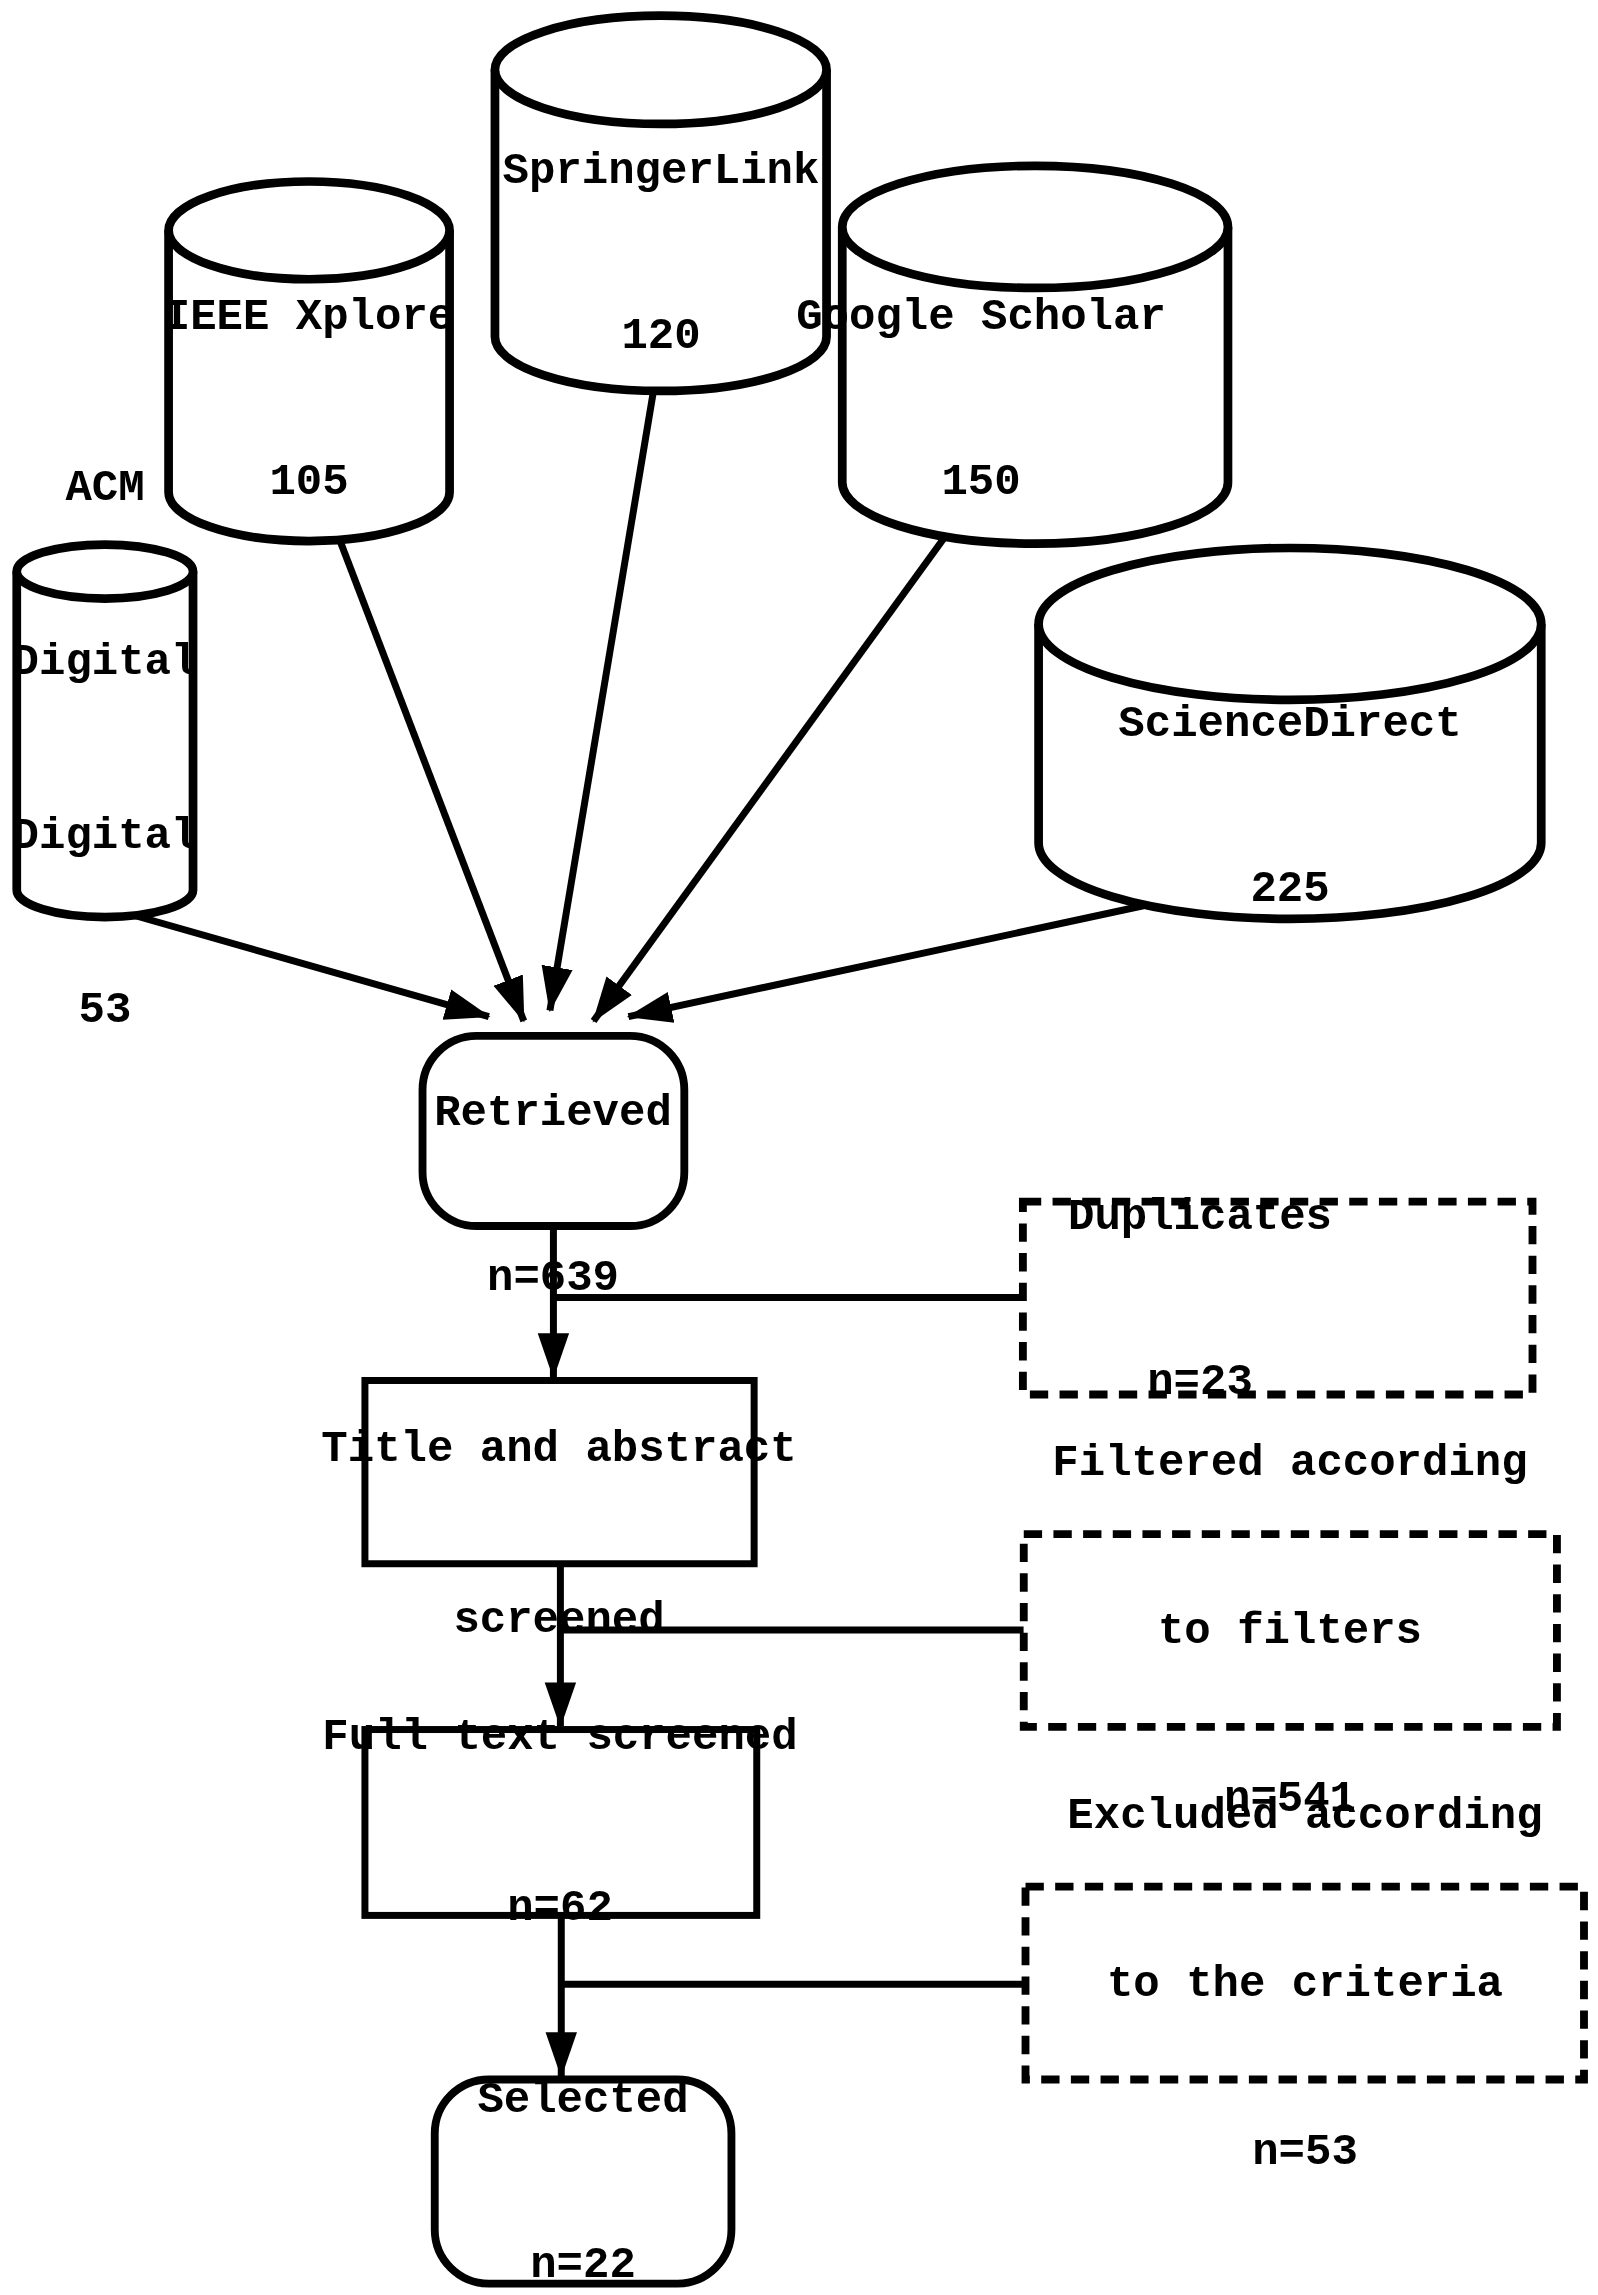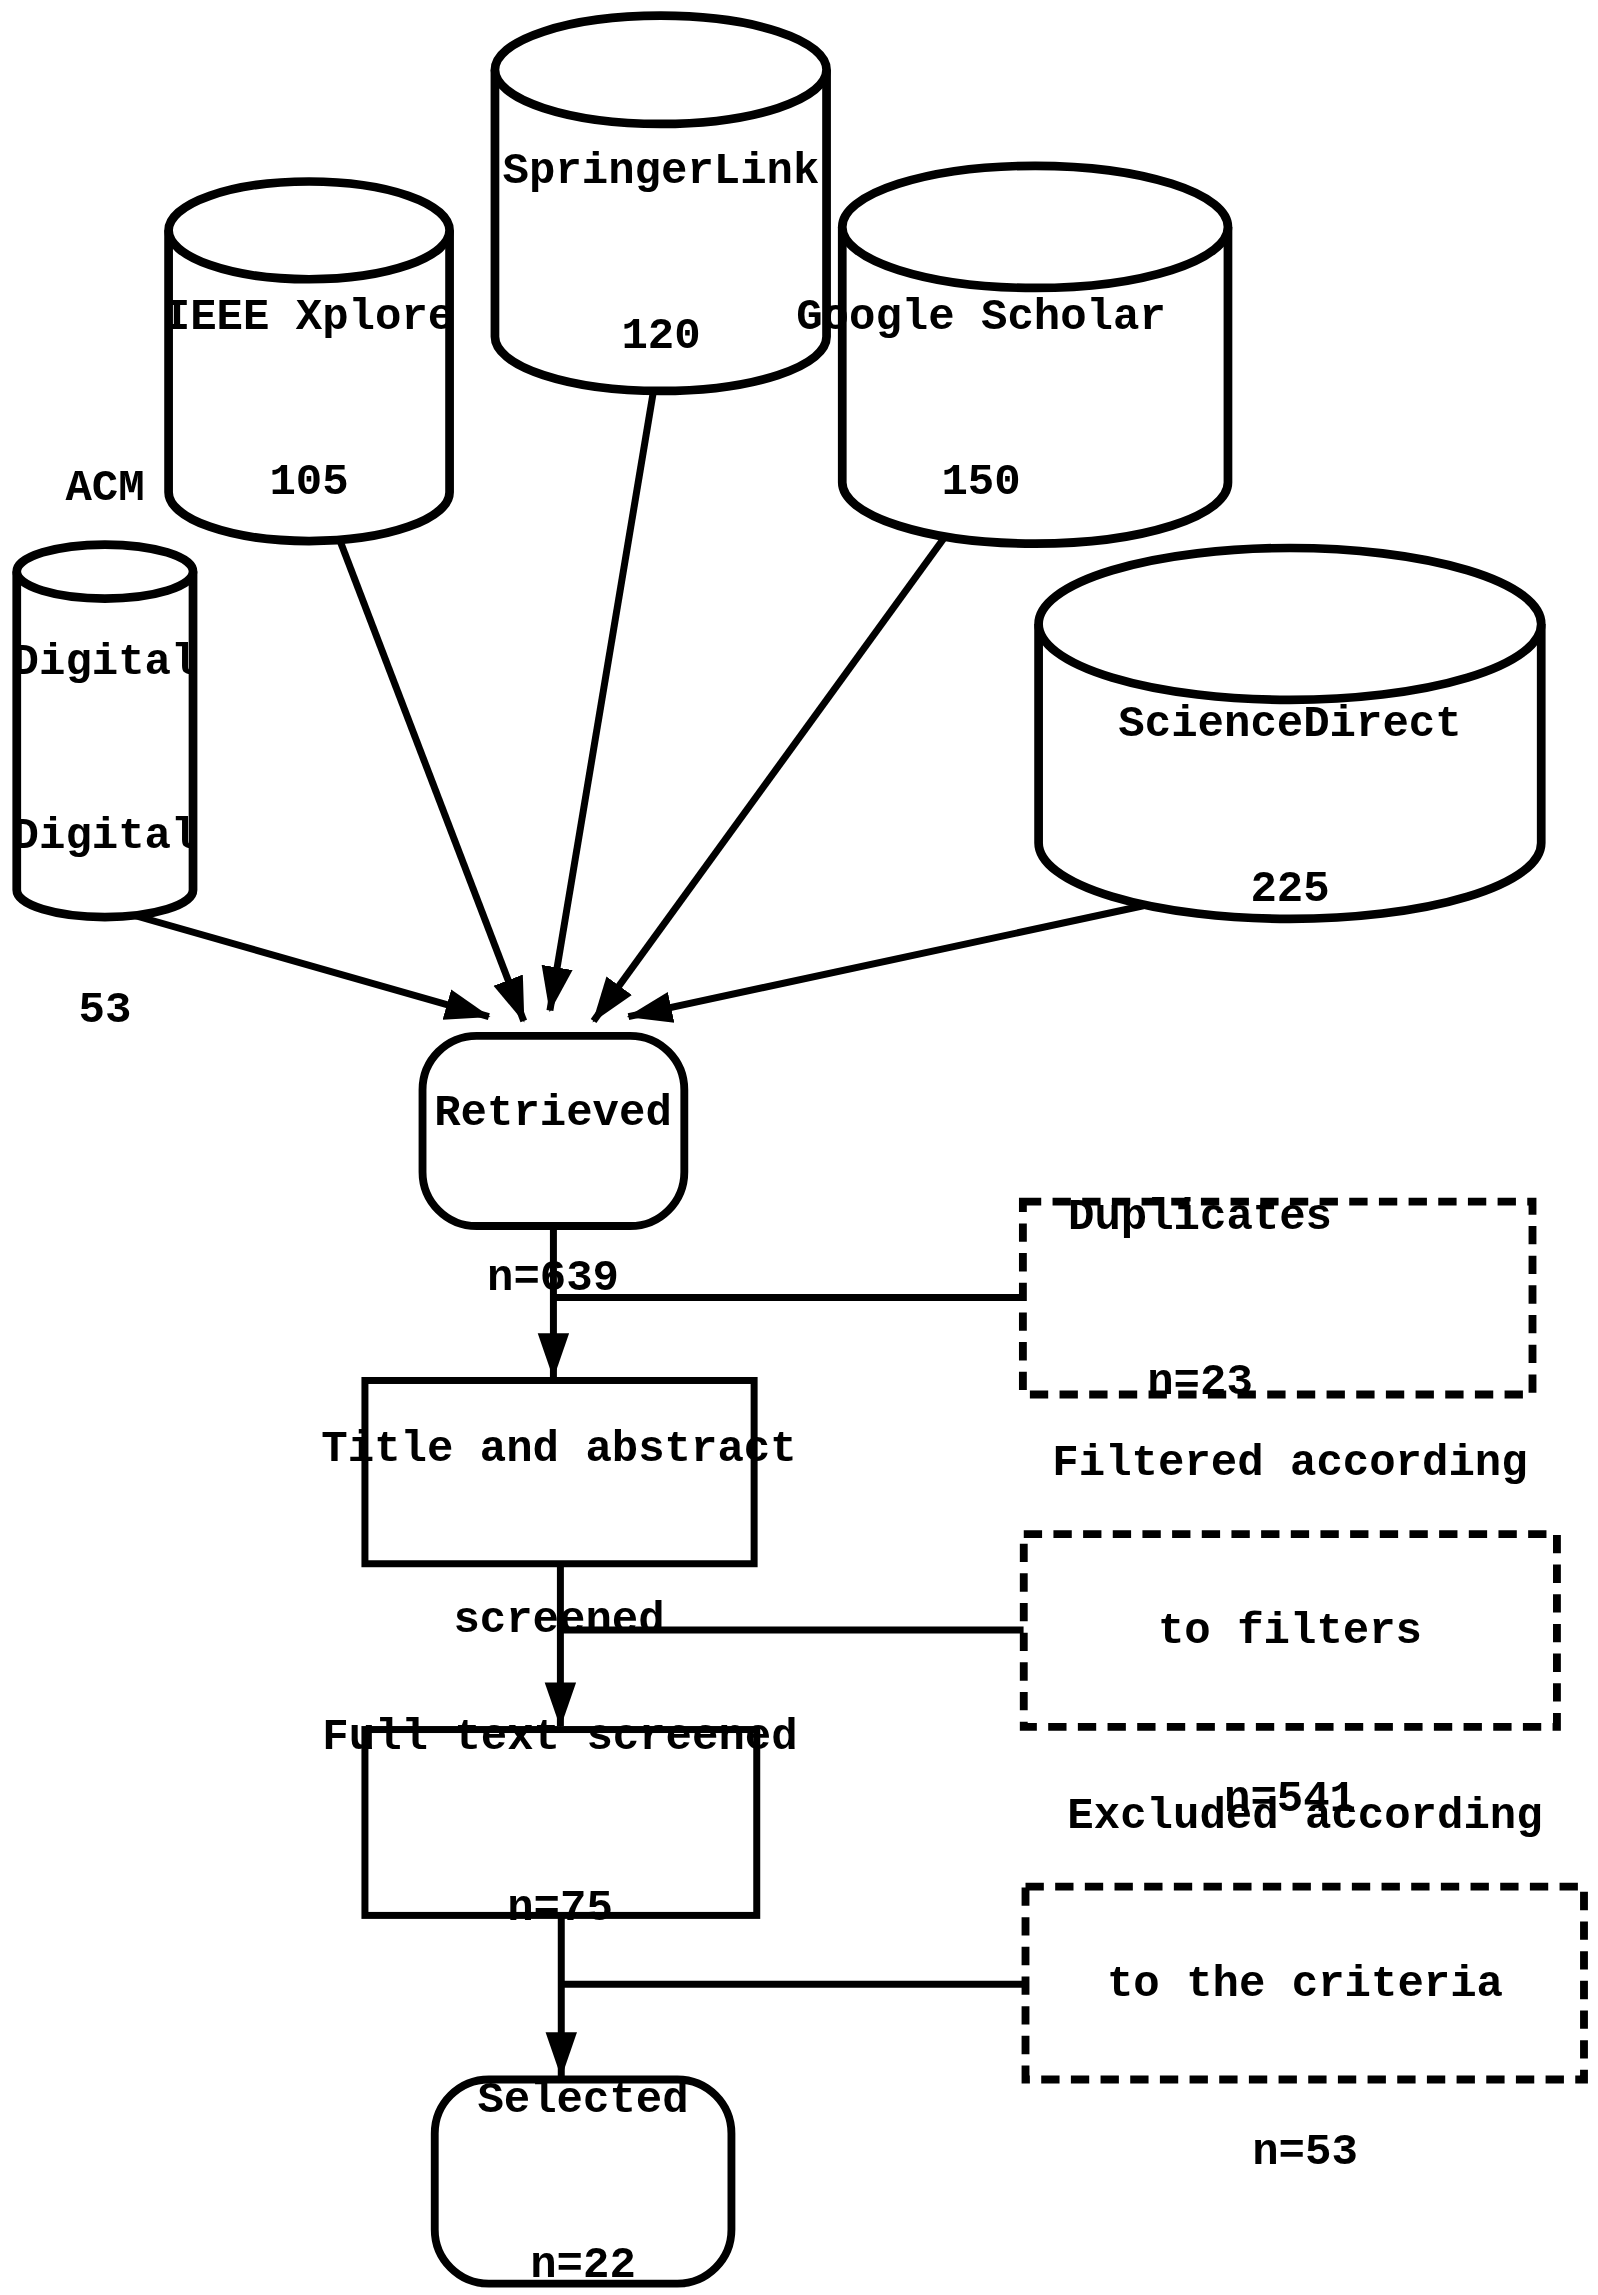--- a/index.html
+++ b/index.html
@@ -121,21 +121,21 @@
   <div class="label" style="left:553px; top:1196px;">
     <div>Retrieved</div>
     <div>n=639</div>
   </div>
   <div class="label" style="left:559px; top:1535px; line-height:57px;">
     <div>Title and abstract</div>
     <div>screened</div>
   </div>
   <div class="label" style="left:560px; top:1823px; line-height:57px;">
     <div>Full text screened</div>
-    <div>n=75</div>
+    <div>n=62</div>
   </div>
   <div class="label" style="left:583px; top:2183px;">
     <div>Selected</div>
     <div>n=22</div>
   </div>
 
   <div class="label" style="left:1200px; top:1300px;">
     <div>Duplicates</div>
     <div>n=23</div>
   </div>

